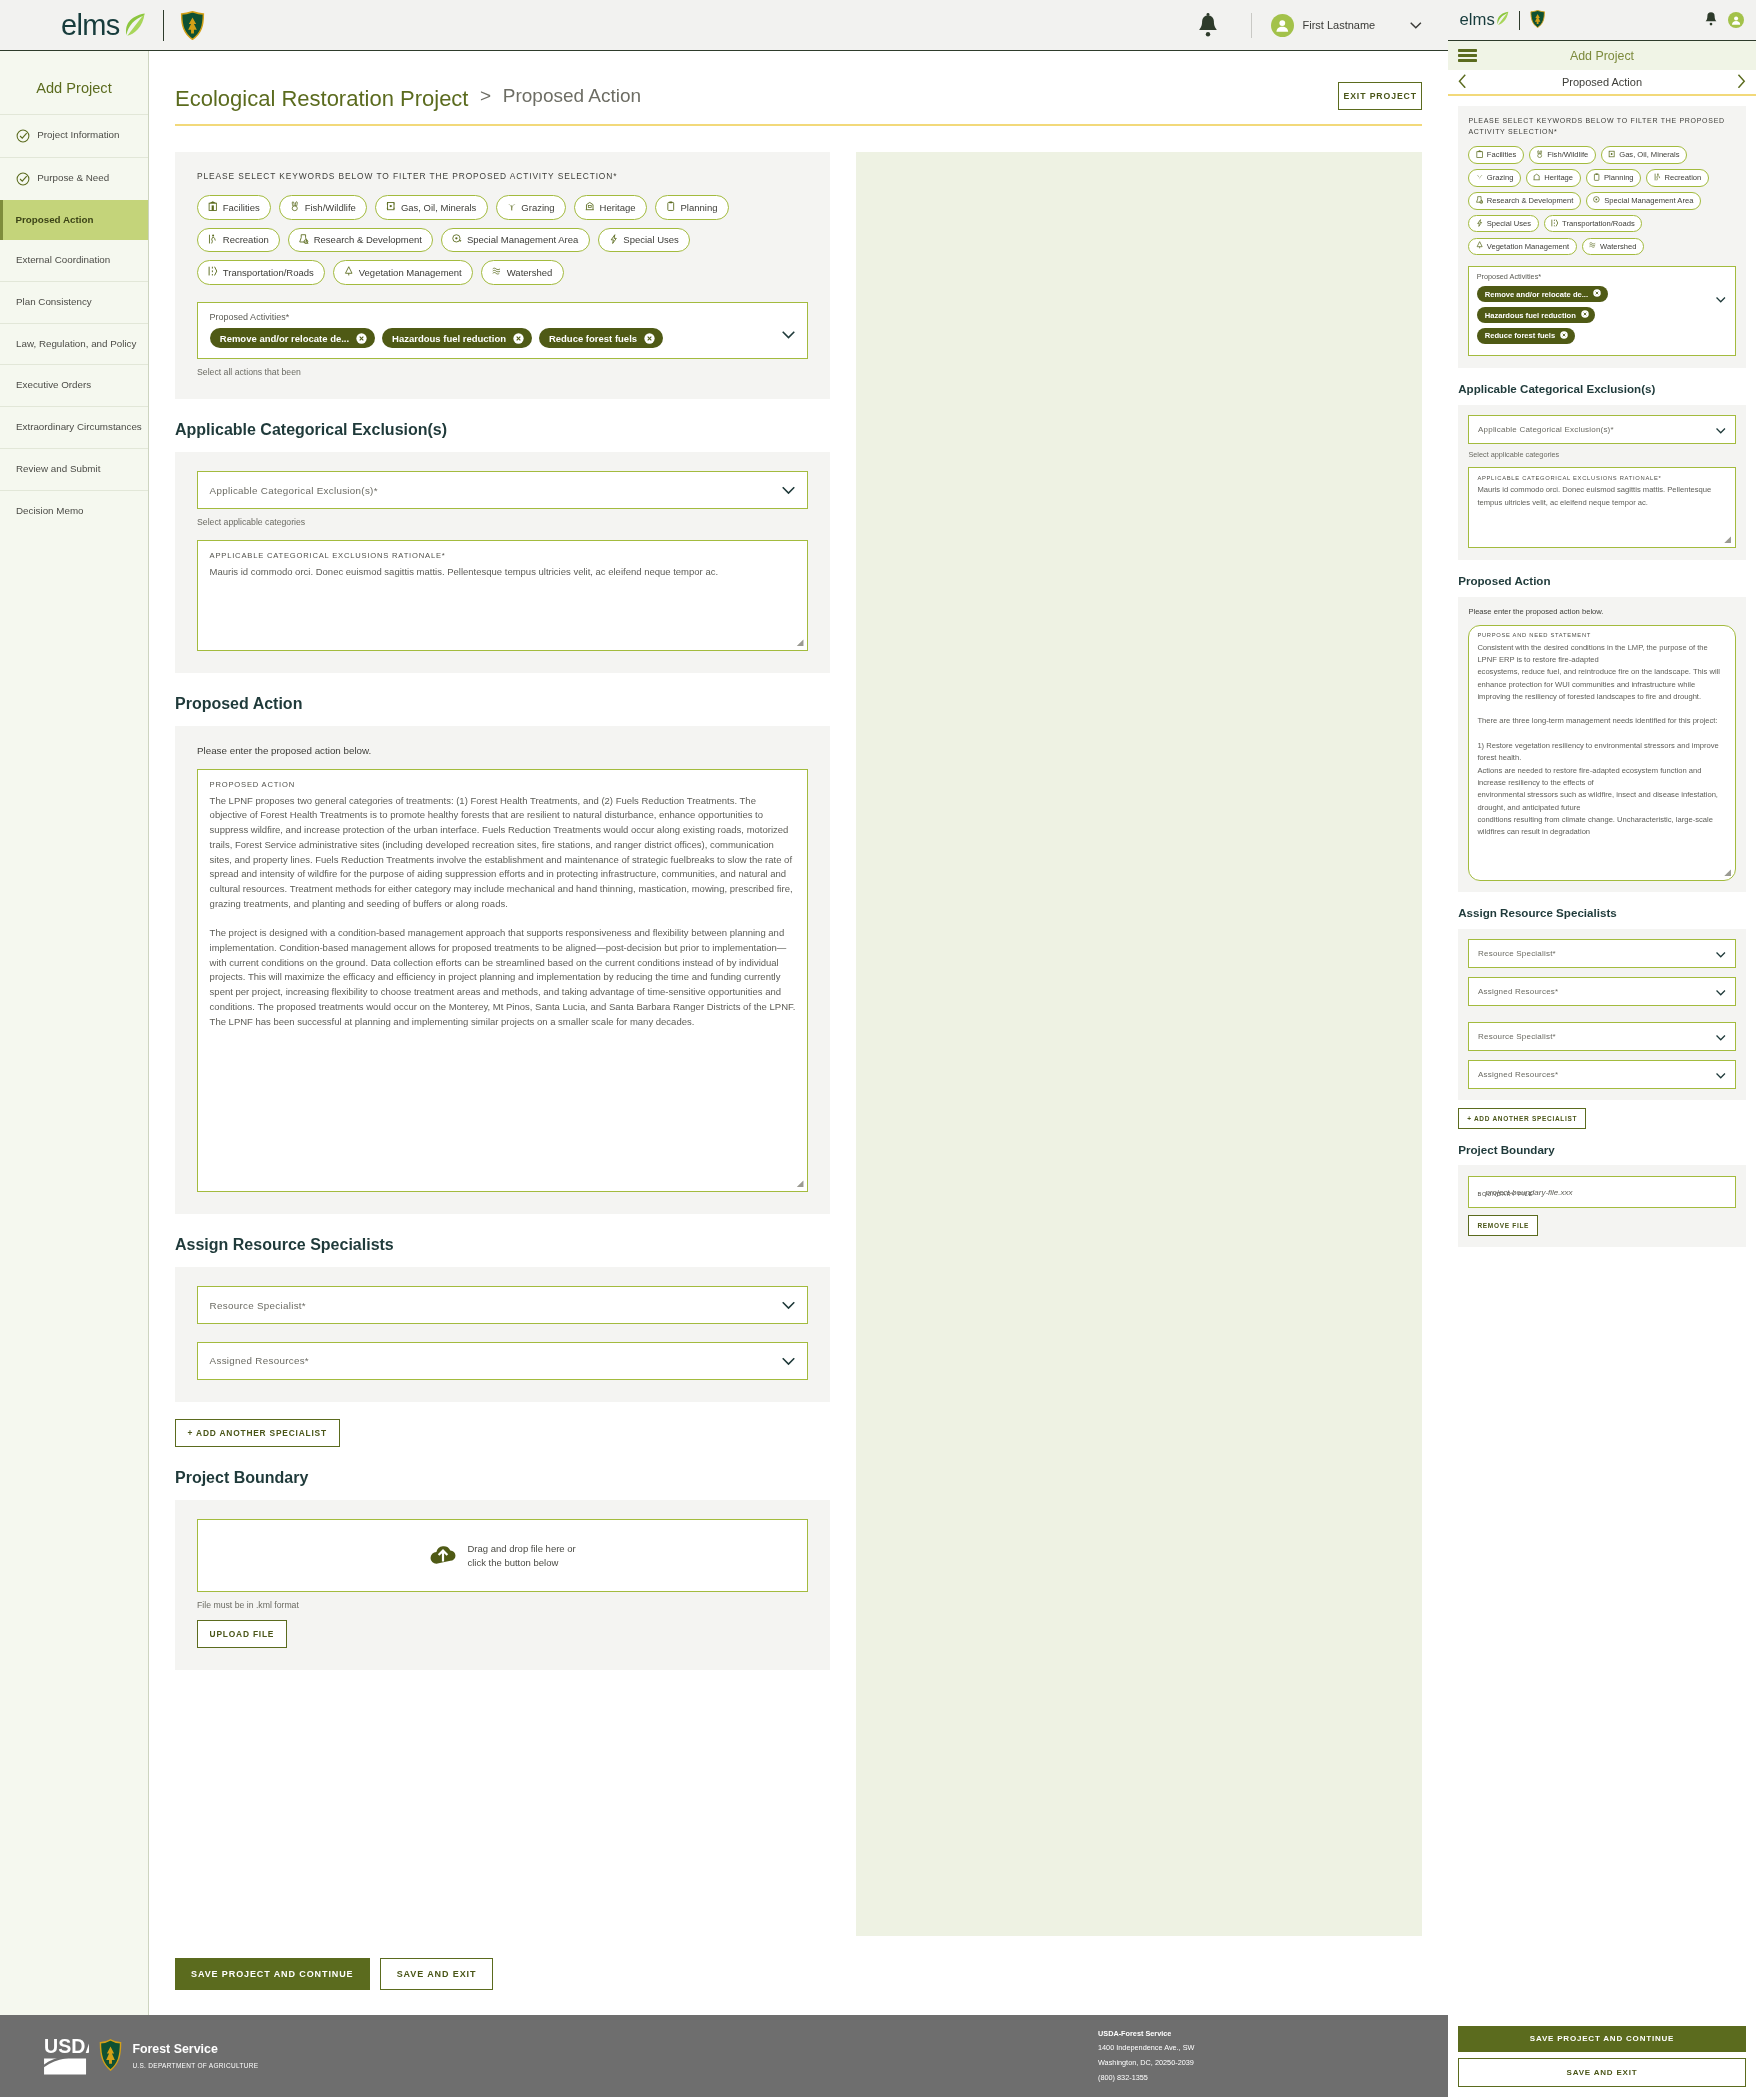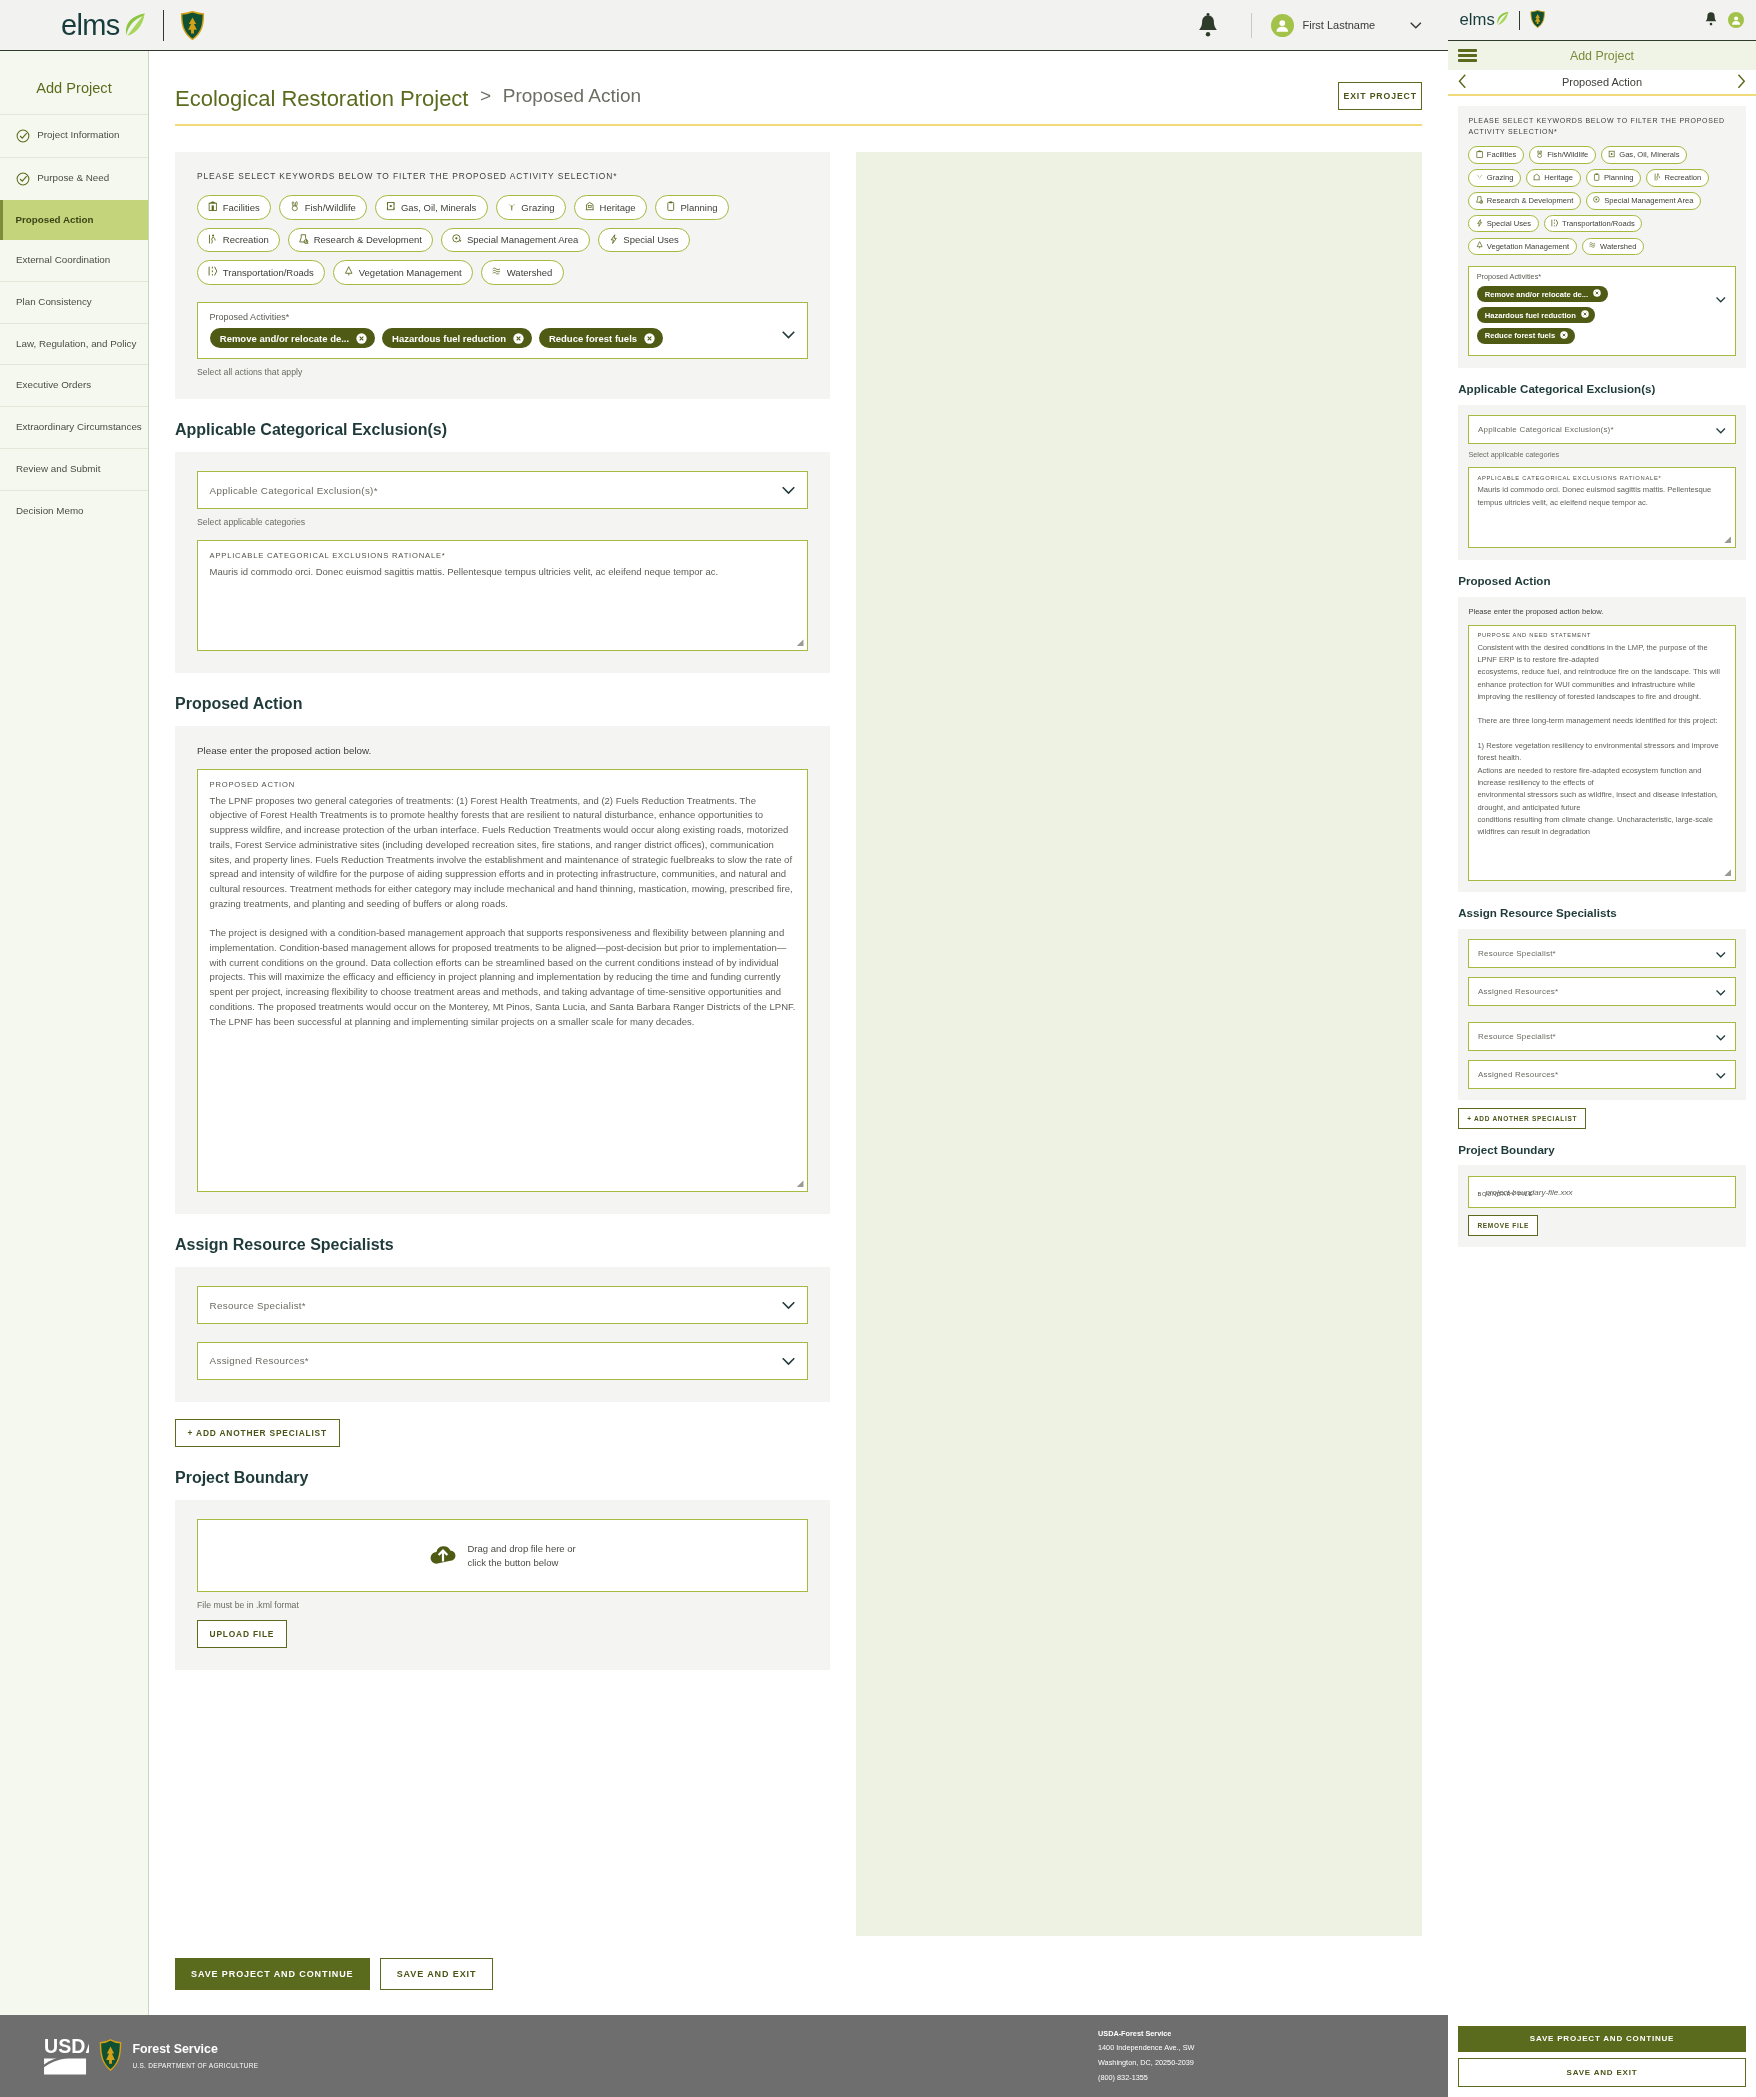--- a/index.html
+++ b/index.html
@@ -455,21 +455,21 @@
                     <span class="tag-x"><svg width="11" height="11" viewBox="0 0 15 15">
                           <circle cx="7.5" cy="7.5" r="7" fill="#fff"></circle>
                           <path d="M5 5l5 5M10 5l-5 5" stroke="#4f5a15" stroke-width="1.5"></path>
                         </svg></span>
                   </span>
                 </div>
                 <span class="msel-caret"><svg width="13" height="8" viewBox="0 0 18 11">
                       <path d="M1 1l8 8 8-8" stroke="#1f3a3a" stroke-width="2.2" fill="none"></path>
                     </svg></span>
               </div>
-              <div class="helper">Select all actions that apply</div>
+              <div class="helper">Select all actions that been</div>
             </section>
 
             
             <h2 class="h2">Applicable Categorical Exclusion(s)</h2>
             <section class="panel">
               <div class="select-box">
                 <span class="sel-txt">Applicable Categorical Exclusion(s)*</span>
                 <span class="sel-caret"><svg width="13" height="8" viewBox="0 0 18 11">
                       <path d="M1 1l8 8 8-8" stroke="#1f3a3a" stroke-width="2.2" fill="none"></path>
                     </svg></span>
@@ -754,21 +754,21 @@
         <div class="m-ta" style="height:81px;">
           <div class="m-ta-label">APPLICABLE CATEGORICAL EXCLUSIONS  RATIONALE*</div>
           <div class="m-ta-text">Mauris id commodo orci. Donec euismod sagittis mattis. Pellentesque tempus ultricies velit, ac eleifend neque tempor ac.</div>
           <span class="resizer">◢</span>
         </div>
       </section>
 
       <h2 class="m-h2">Proposed Action</h2>
       <section class="m-panel">
         <div class="m-note">Please enter the proposed action below.</div>
-        <div class="m-ta" style="height:256px;overflow:hidden;">
+        <div class="m-ta" style="height:256px;overflow:hidden;border-radius:12px;">
           <div class="m-ta-label">PURPOSE AND NEED STATEMENT</div>
           <div class="m-ta-text">Consistent with the desired conditions in the LMP, the purpose of the LPNF ERP is to restore fire-adapted
 ecosystems, reduce fuel, and reintroduce fire on the landscape. This will enhance protection for WUI communities and infrastructure while improving the resiliency of forested landscapes to fire and drought.
 
 There are three long-term management needs identified for this project:
 
 1) Restore vegetation resiliency to environmental stressors and improve forest health.
 Actions are needed to restore fire-adapted ecosystem function and increase resiliency to the effects of
 environmental stressors such as wildfire, insect and disease infestation, drought, and anticipated future
 conditions resulting from climate change. Uncharacteristic, large-scale wildfires can result in degradation</div>

